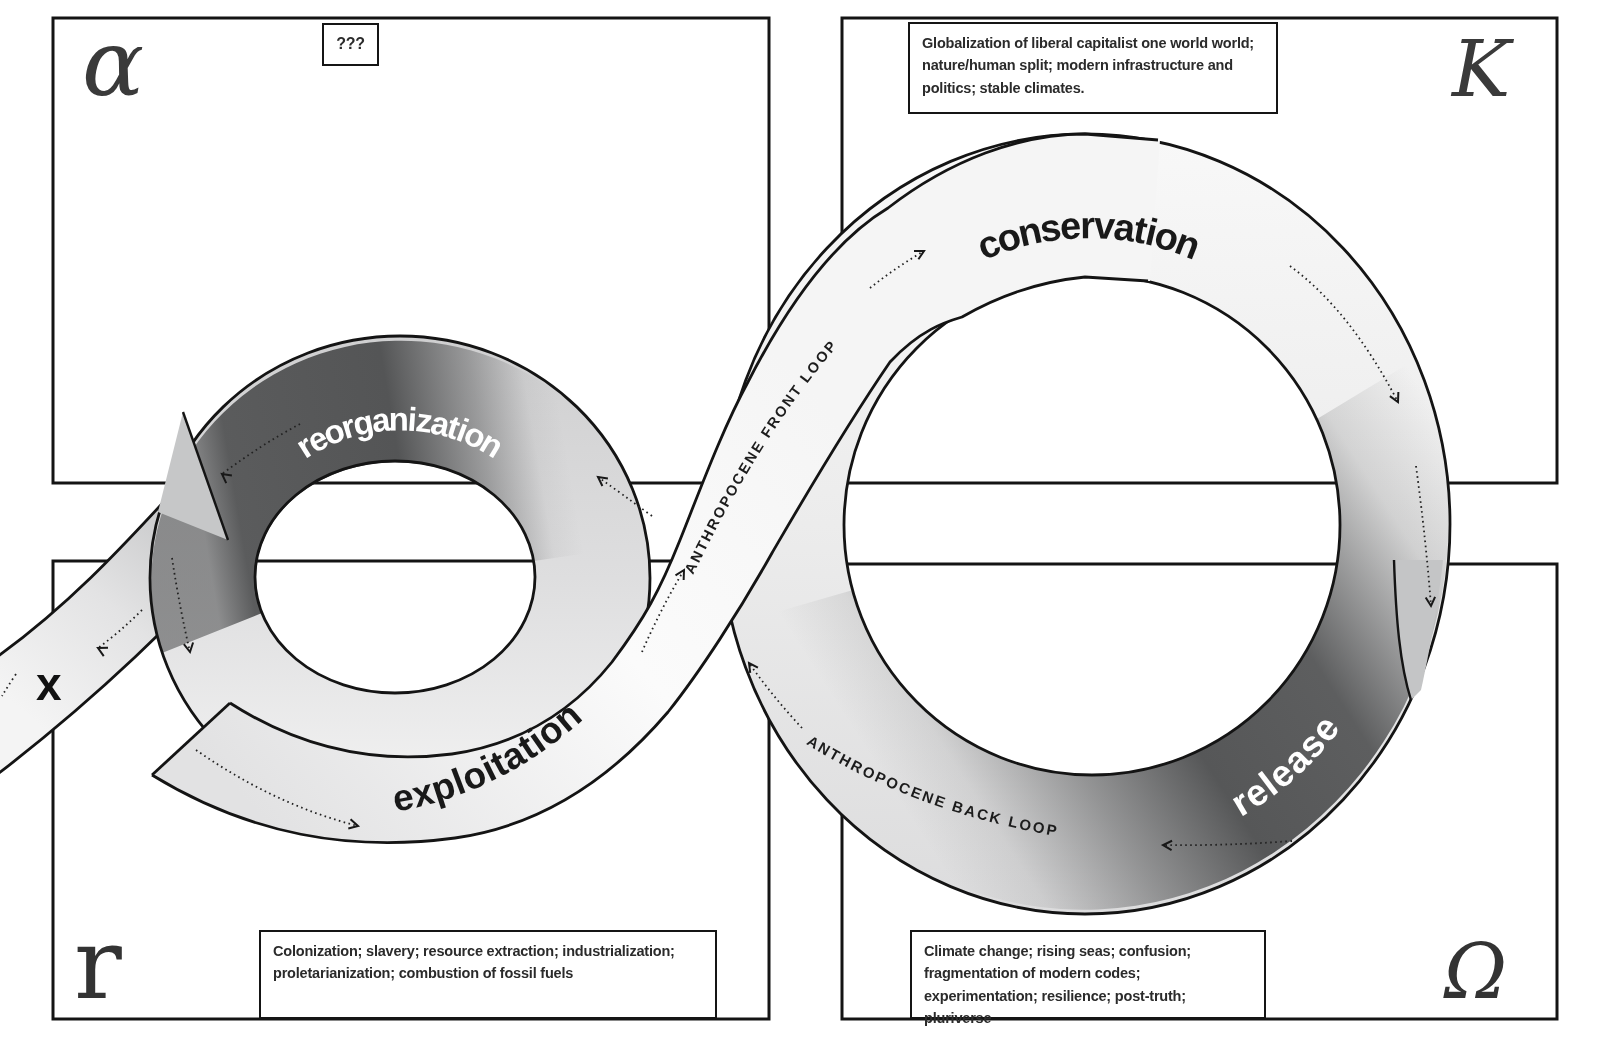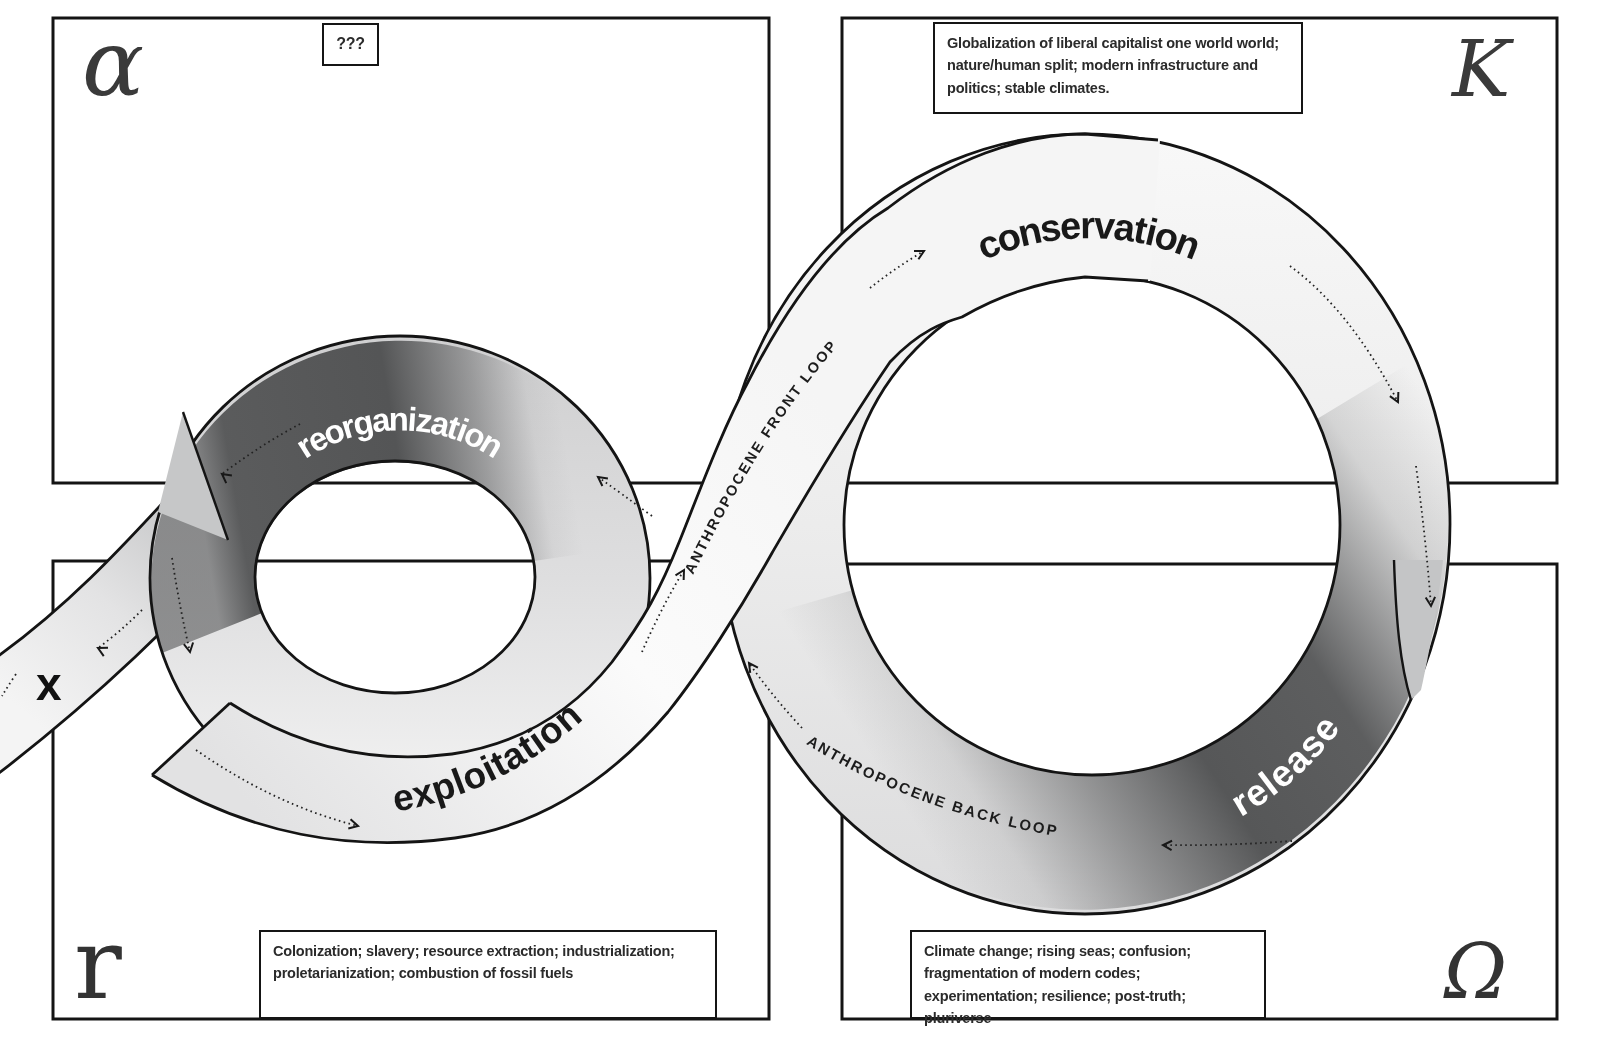--- a/index.html
+++ b/index.html
@@ -178,21 +178,21 @@
         <path d="M16,674 Q8,686 2,696" fill="none" stroke="#222" stroke-width="1.8" stroke-dasharray="1.6 3.4"></path>
         <path d="M196,750 Q275,805 358,826" fill="none" stroke="#222" stroke-width="1.8" stroke-dasharray="1.6 3.4"></path>
         <polyline points="348.29704273724,828.4192189559967 358,826 350.56855174522605,819.3086939364114" fill="none" stroke="#181818" stroke-width="2"></polyline>
       </g>
 </svg>
 
 <div class="note small" style="left:322px;top:23px;width:57px;height:43px;">
   <span>???</span>
 </div>
 
-<div class="note" style="left:908px;top:22px;width:370px;height:92px;margin-left:25px;">
+<div class="note" style="left:908px;top:22px;width:370px;height:92px;">
   <span>Globalization of liberal capitalist one world world; nature/human split; modern infrastructure and politics; stable climates.</span>
 </div>
 
 <div class="note" style="left:259px;top:930px;width:458px;height:89px;">
   <span>Colonization; slavery; resource extraction; industrialization; proletarianization; combustion of fossil fuels</span>
 </div>
 
 <div class="note" style="left:910px;top:930px;width:356px;height:89px;">
   <span>Climate change; rising seas; confusion; fragmentation of modern codes; experimentation; resilience; post-truth; pluriverse</span>
 </div>

